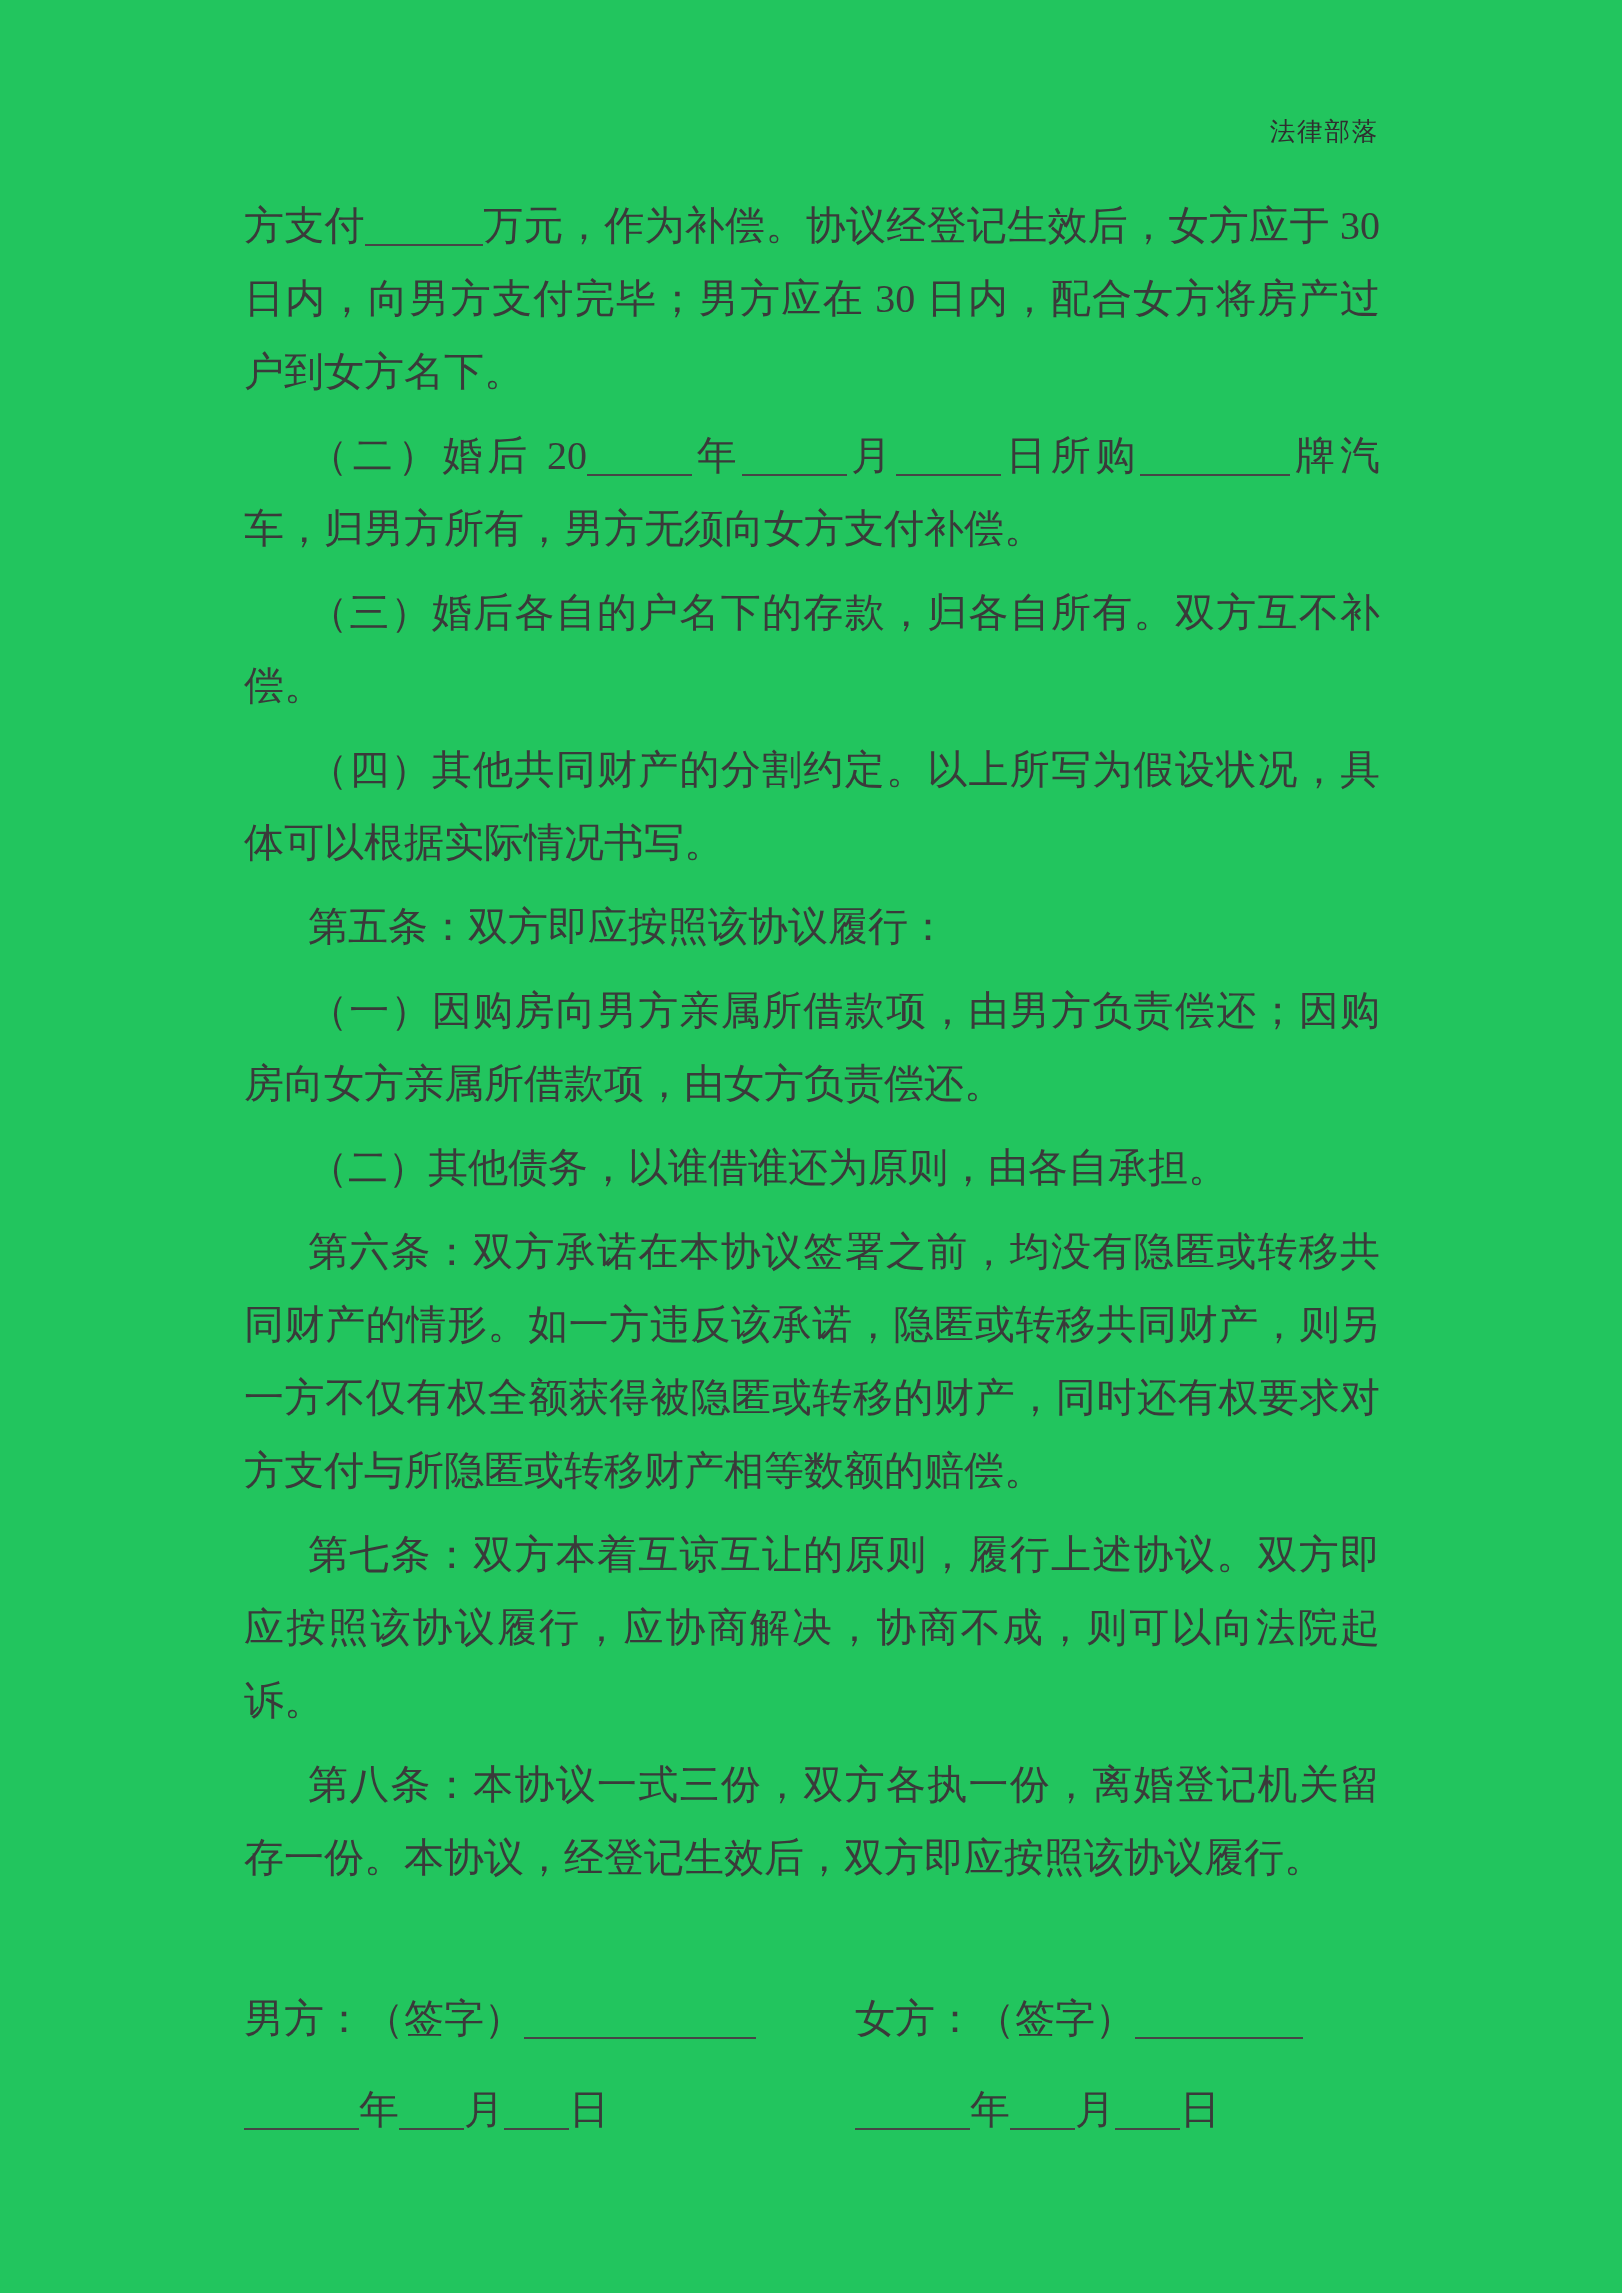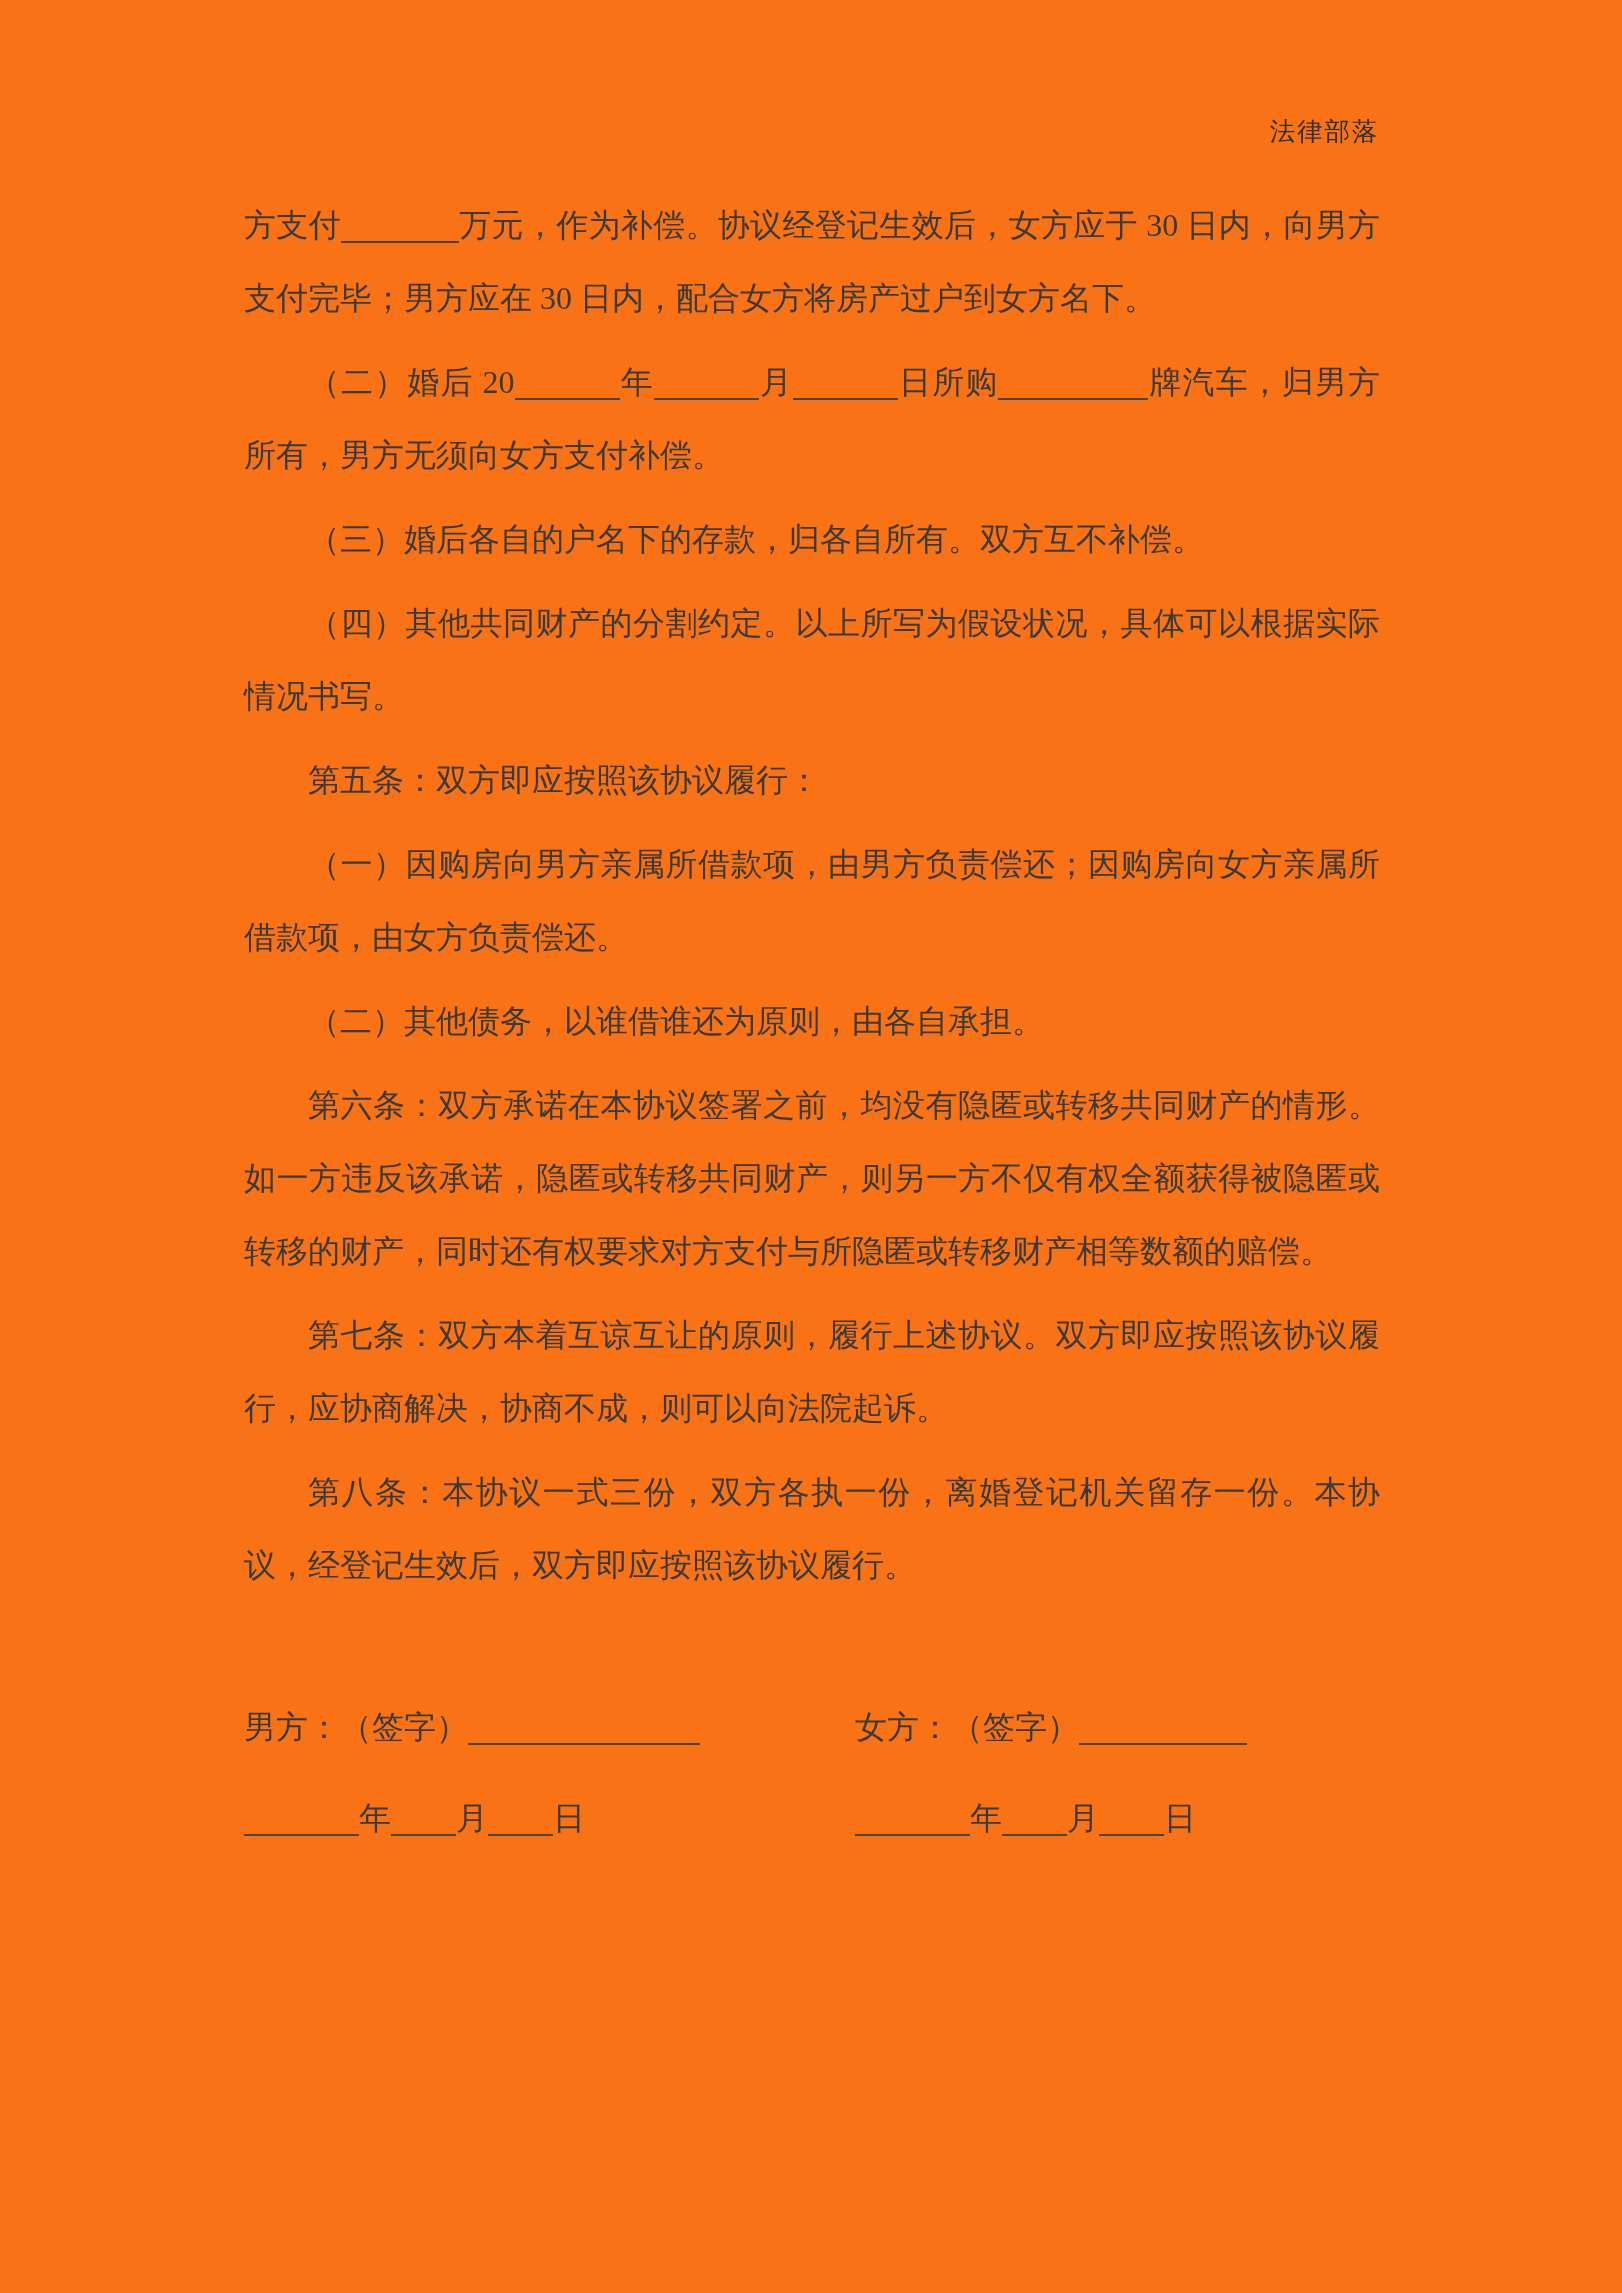--- a/index.html
+++ b/index.html
@@ -4,40 +4,40 @@
 <style>
   html, body {
     margin: 0;
     padding: 0;
     background: #ffffff;
   }
   .page {
     position: relative;
     width: 1623px;
     height: 2294px;
-    background: #f97316;
+    background: #22c55e;
     font-family: "Liberation Serif", "DejaVu Serif", serif;
     color: #3a3a3a;
     overflow: hidden;
   }
   .watermark {
     position: absolute;
     top: 115px;
     right: 244px;
     font-size: 25.5px;
     line-height: 33px;
     color: #2f2f2f;
     letter-spacing: 1.8px;
   }
   .content {
     position: absolute;
     top: 189px;
     left: 244px;
     width: 1136px;
-    font-size: 32px;
+    font-size: 40px;
     line-height: 73px;
     text-align: justify;
     text-justify: inter-ideograph;
   }
   .content p.para {
     margin: 0 0 11px 0;
   }
   .content p.para.indent {
     text-indent: 64px;
   }

